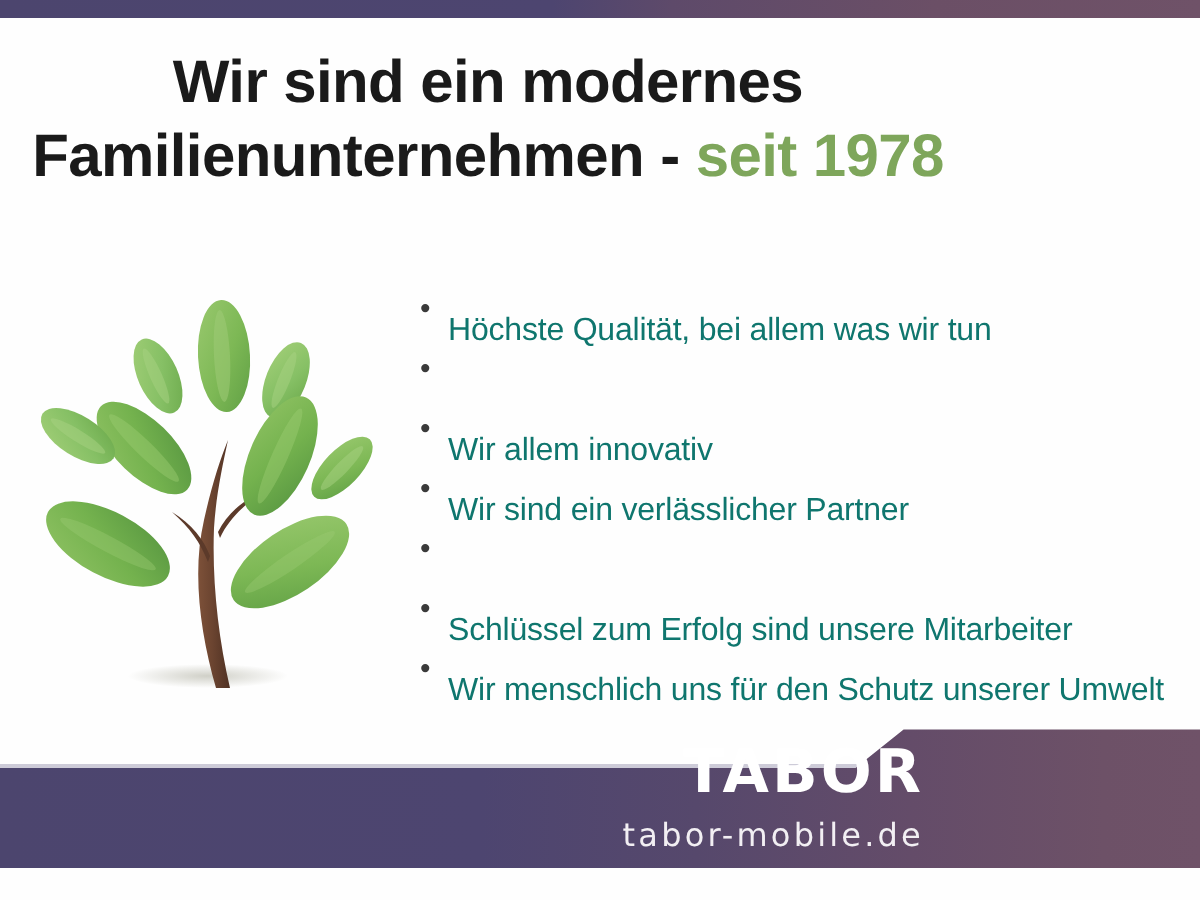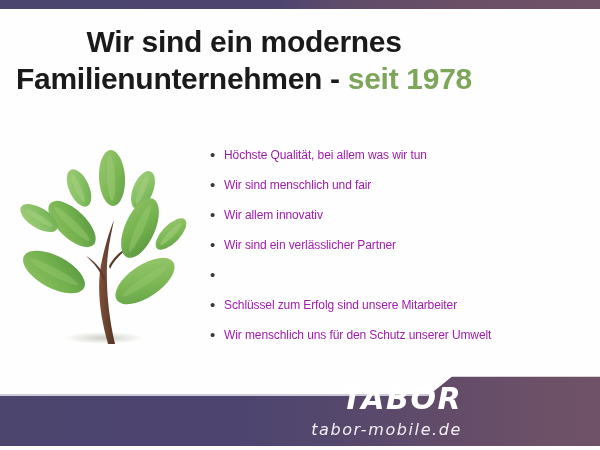--- a/index.html
+++ b/index.html
@@ -68,44 +68,44 @@
   }
   .bullet-dot {
     width: 14px;
     flex: 0 0 14px;
     text-align: left;
     color: #3a3a3a;
     font-size: 15px;
     line-height: 30px;
   }
   .bullet-text {
-    font-size: 12px;
-    color: #a21caf;
+    font-size: 16px;
+    color: #0f766e;
     line-height: 30px;
     white-space: nowrap;
     letter-spacing: -0.1px;
+    margin-top: 11px;
   }
 
   
   .tree-art {
     position: absolute;
     left: 12px;
     top: 148px;
     width: 175px;
     height: 205px;
   }
 
   
   .banner {
     position: absolute;
     left: 0;
-    bottom: 4px;
+    bottom: 16px;
     width: 476px;
     height: 72px;
-    font-style: italic;
   }
   .banner-hairline {
     position: absolute;
     left: 0;
     bottom: 50px;
     width: 600px;
     height: 2px;
     background: #cdcbd8;
   }
   .banner-shape {
@@ -221,21 +221,20 @@
     </svg>
   </div>
 
   <div class="bullets">
     <div class="bullet-row">
       <span class="bullet-dot">•</span>
       <span class="bullet-text">Höchste Qualität, bei allem was wir tun</span>
     </div>
     <div class="bullet-row">
       <span class="bullet-dot">•</span>
-      <span class="bullet-text">Wir sind menschlich und fair</span>
     </div>
     <div class="bullet-row">
       <span class="bullet-dot">•</span>
       <span class="bullet-text">Wir allem innovativ</span>
     </div>
     <div class="bullet-row">
       <span class="bullet-dot">•</span>
       <span class="bullet-text">Wir sind ein verlässlicher Partner</span>
     </div>
     <div class="bullet-row">

